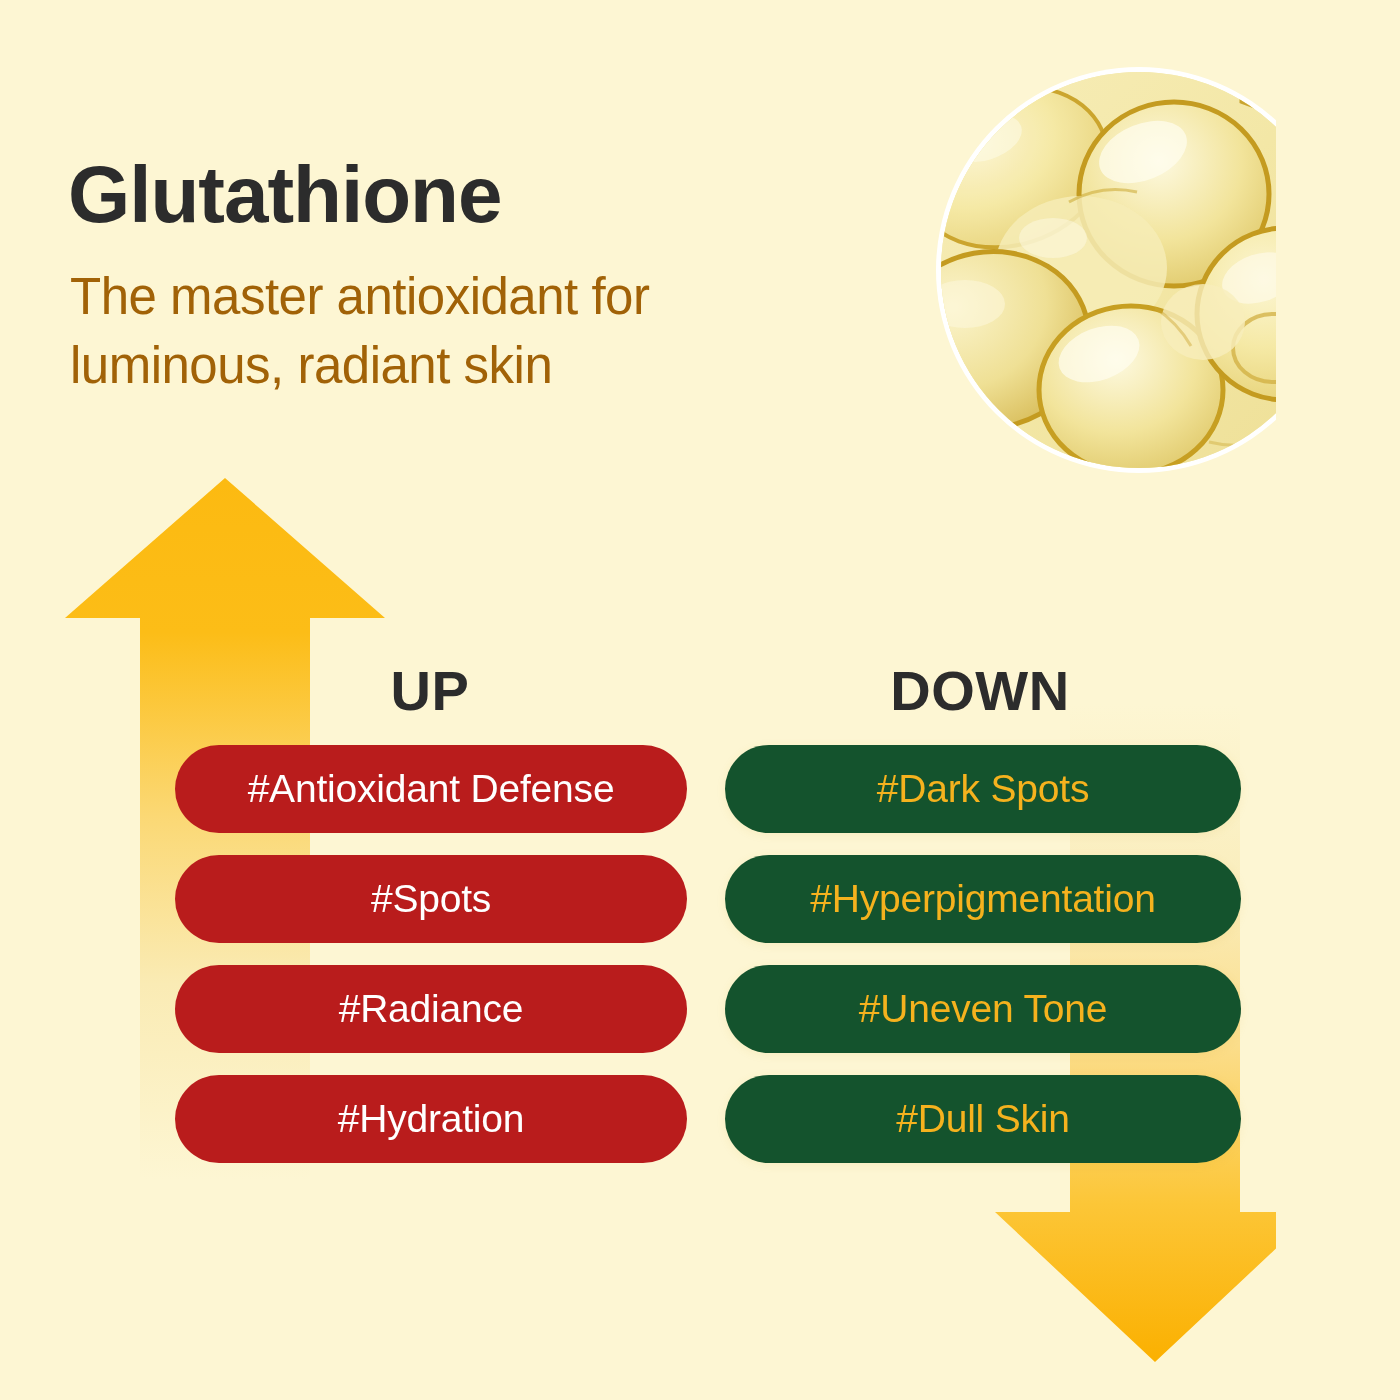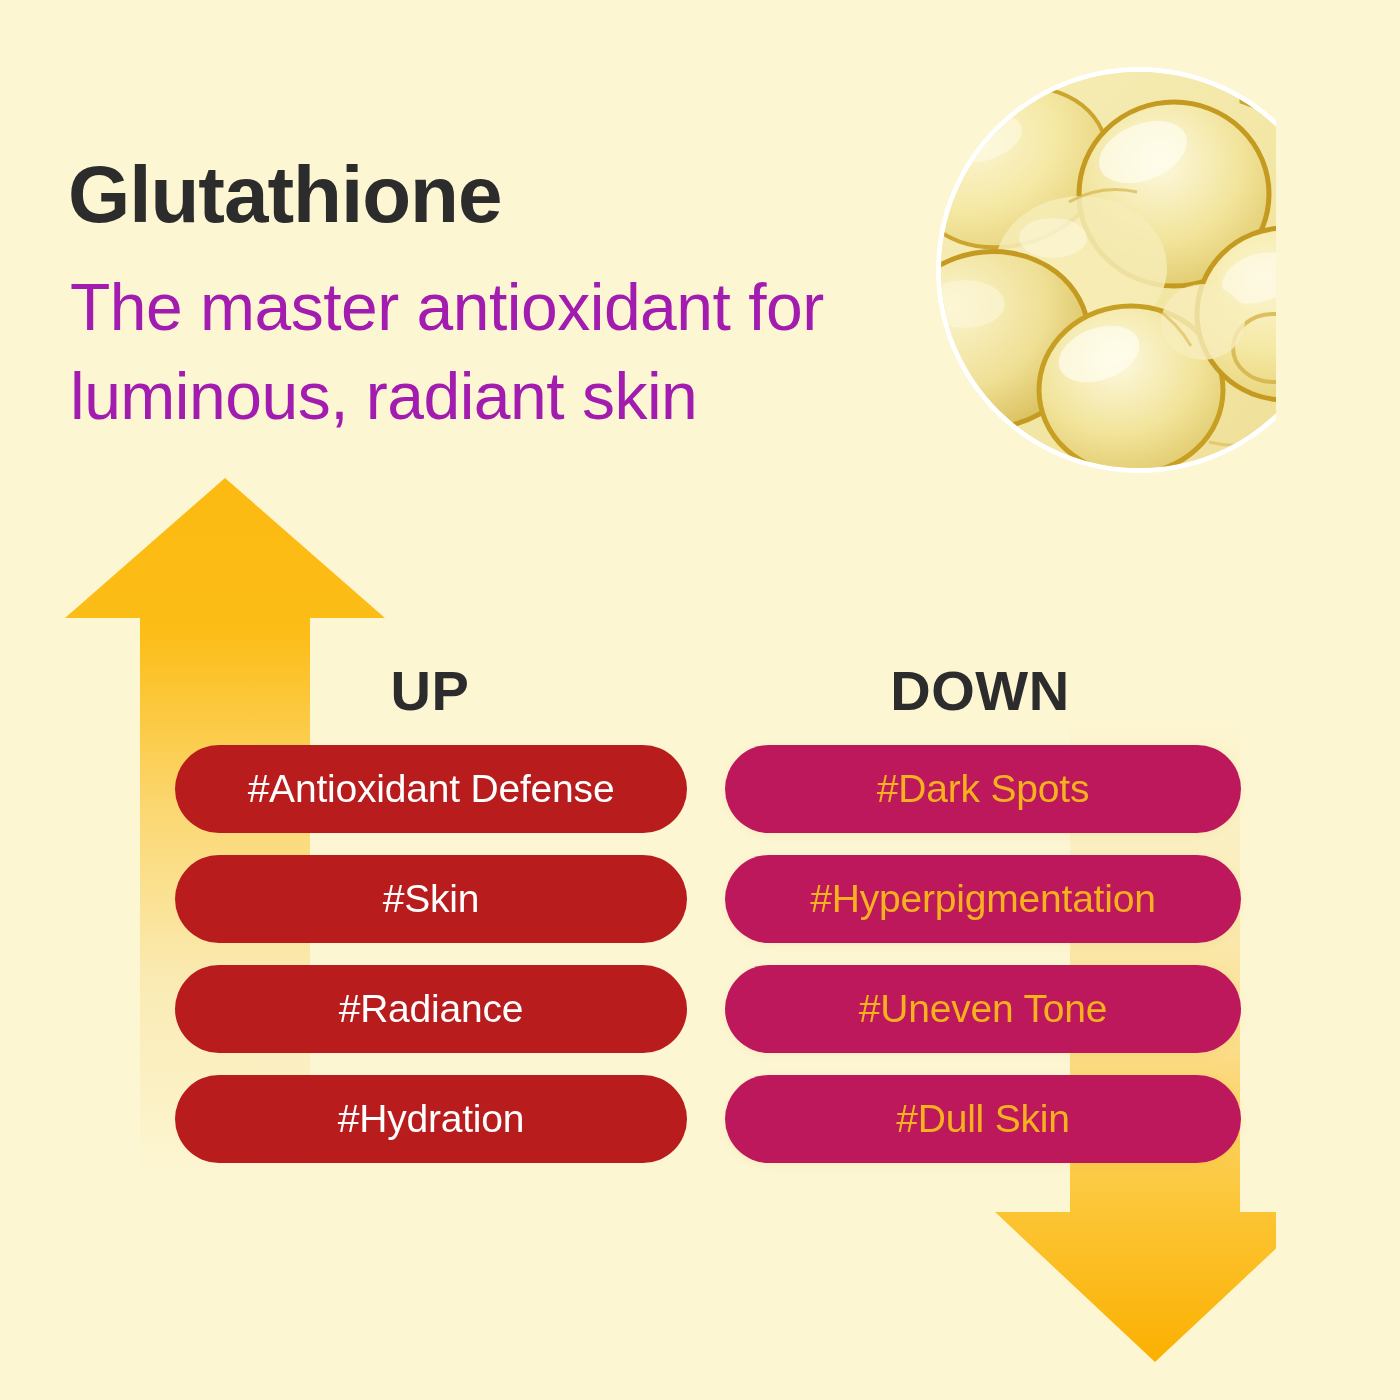--- a/index.html
+++ b/index.html
@@ -27,23 +27,23 @@
     font-weight: bold;
     color: #2C2C2C;
     letter-spacing: -1px;
     line-height: 1;
     white-space: nowrap;
   }
   #subtitle {
     position: absolute;
     left: 70px;
     top: 263px;
-    font-size: 66px;
+    font-size: 51px;
     font-weight: 400;
-    color: #a21caf;
+    color: #a16207;
     line-height: 1.35;
     letter-spacing: -0.5px;
     white-space: pre-line;
   }
 
   
   #capsule-circle {
     position: absolute;
     left: 941px;
     top: 72px;
@@ -89,21 +89,21 @@
     margin-bottom: 22px;
     font-size: 39px;
     letter-spacing: -0.2px;
     white-space: nowrap;
   }
   .pill-up {
     background: #b91c1c;
     color: #FFFFFF;
   }
   .pill-down {
-    background: #be185d;
+    background: #14532d;
     color: #F5B21E;
     box-shadow: 0 2px 10px rgba(210,170,40,0.10);
   }
 </style>
 </head>
 <body>
 
 <div id="canvas">
 
   <div id="title">Glutathione</div>
@@ -196,21 +196,21 @@
       <path d="M85 4 L255 4 L255 512 L330 512 L170 662 L10 512 L85 512 Z" fill="url(#dng)"></path>
     </svg>
   </div>
 
   <div id="header-up" class="col-header">UP</div>
 
   <div id="header-down" class="col-header">DOWN</div>
 
   <div id="col-up" class="pill-col">
     <div class="pill pill-up">#Antioxidant Defense</div>
-    <div class="pill pill-up">#Skin</div>
+    <div class="pill pill-up">#Spots</div>
     <div class="pill pill-up">#Radiance</div>
     <div class="pill pill-up">#Hydration</div>
   </div>
 
   <div id="col-down" class="pill-col">
     <div class="pill pill-down">#Dark Spots</div>
     <div class="pill pill-down">#Hyperpigmentation</div>
     <div class="pill pill-down">#Uneven Tone</div>
     <div class="pill pill-down">#Dull Skin</div>
   </div>

